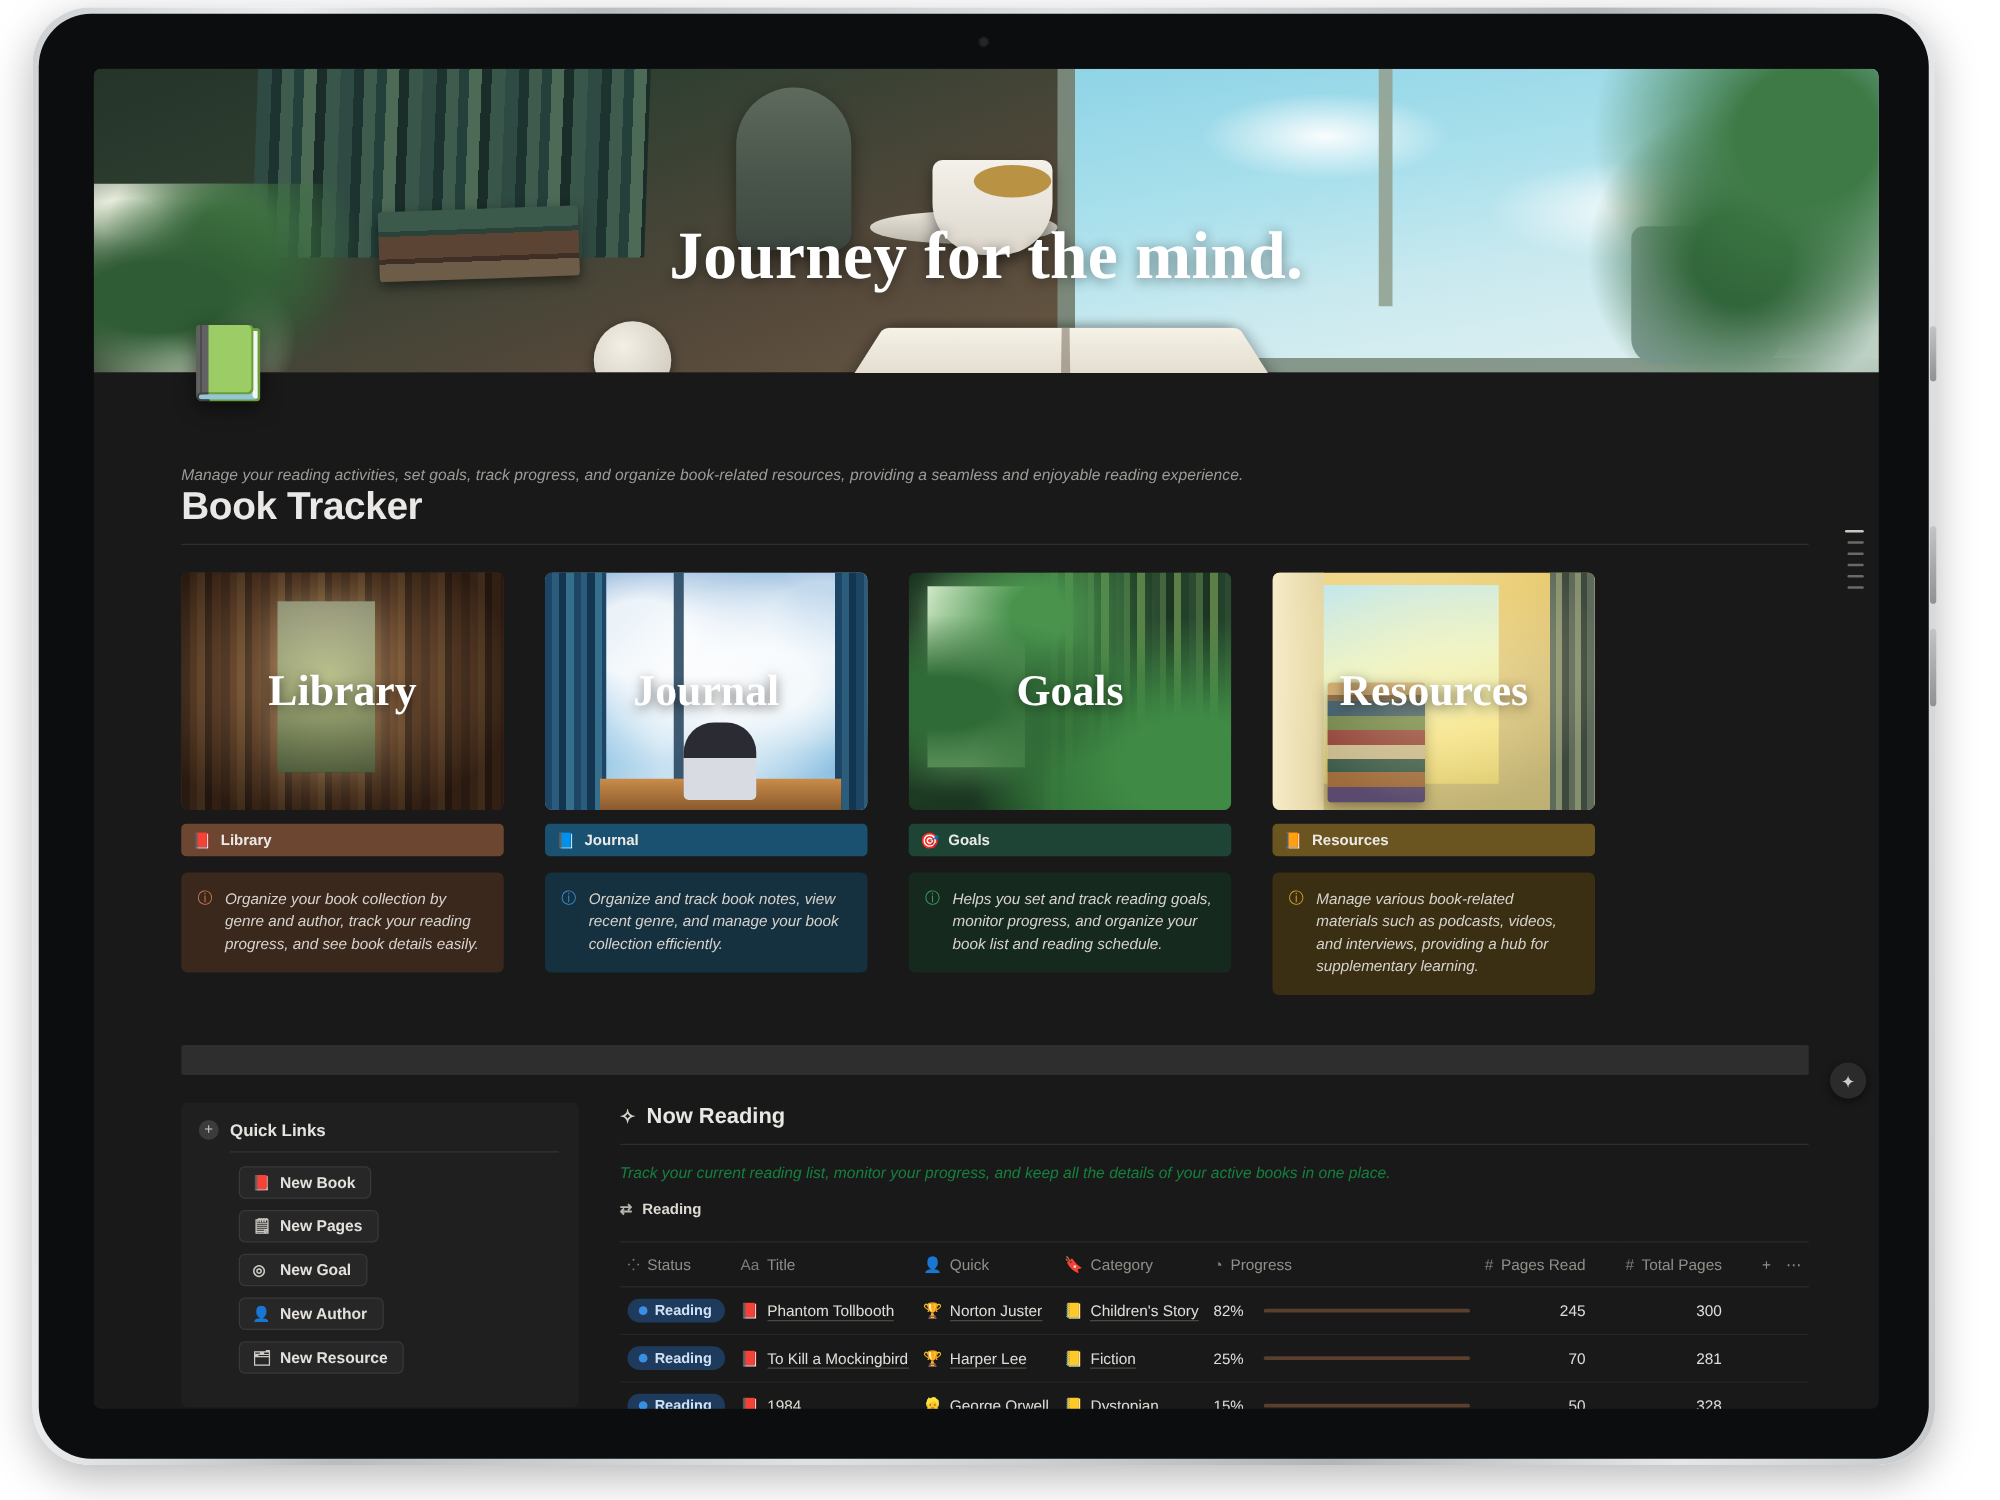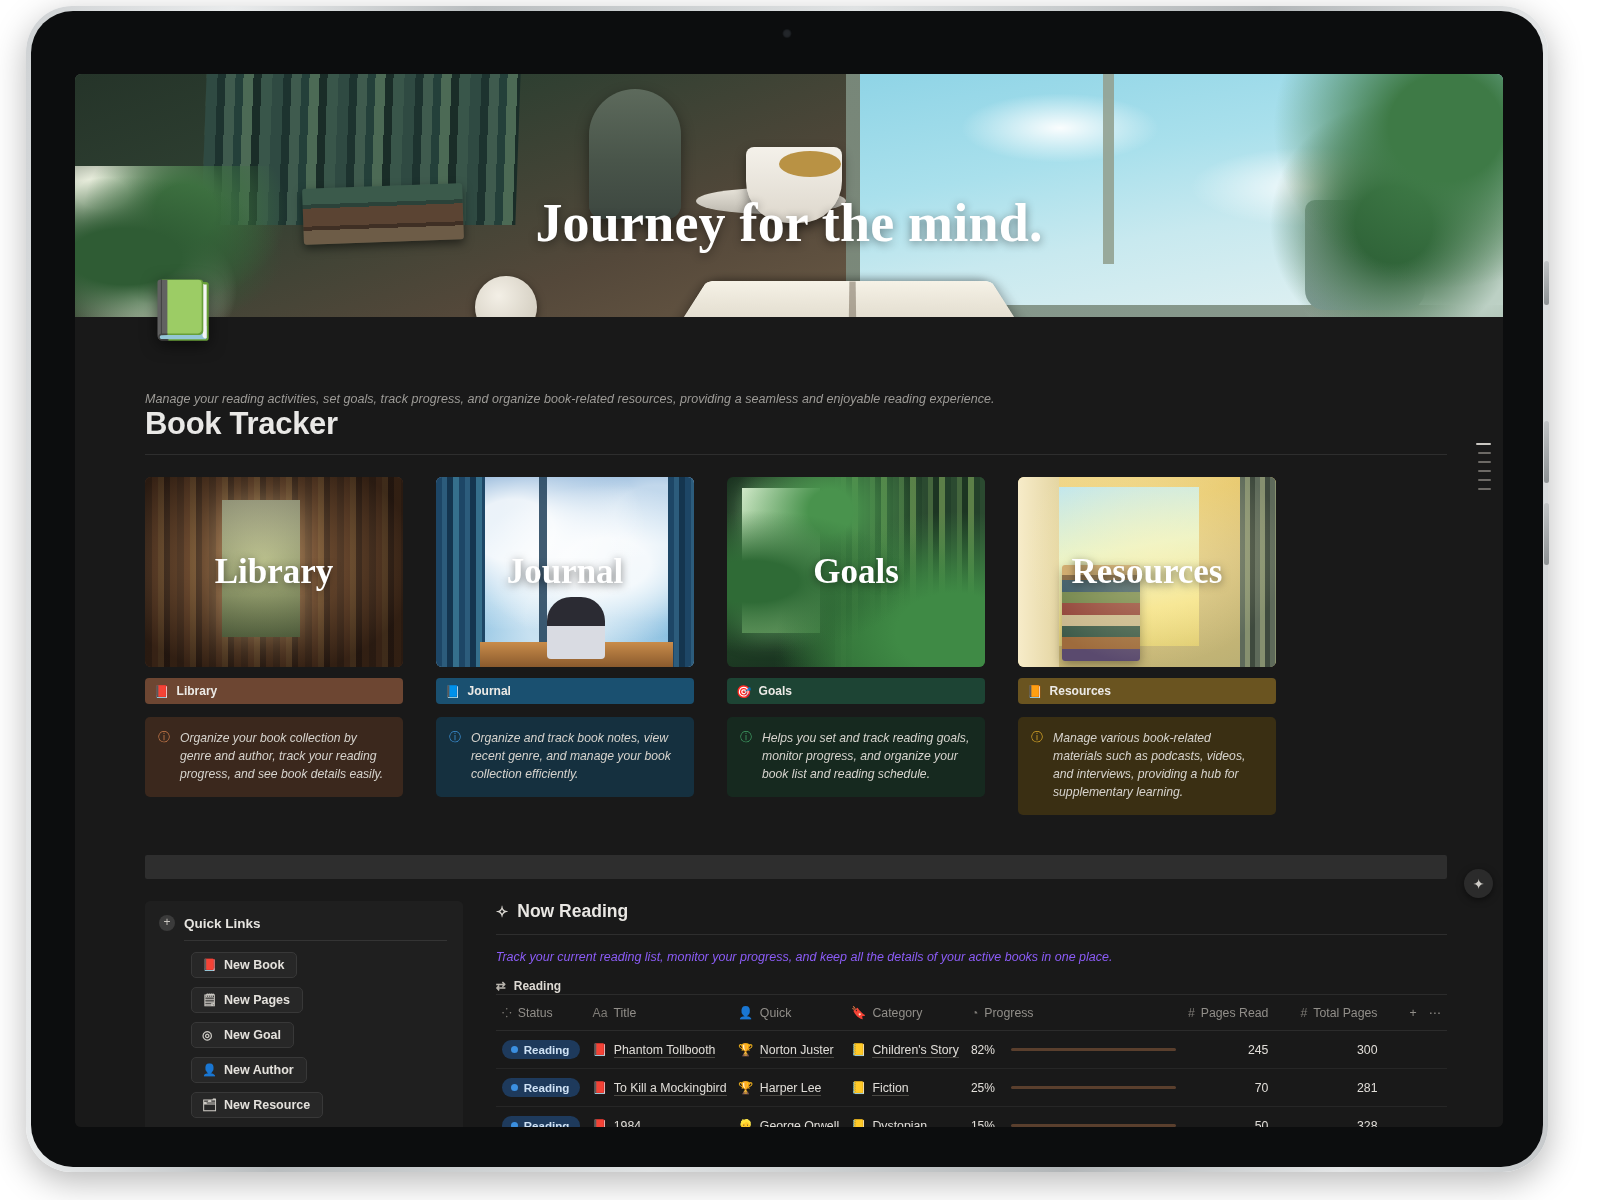--- a/index.html
+++ b/index.html
@@ -17,21 +17,21 @@
     width: 1522px; height: 1166px;
     border-radius: 46px;
     background: linear-gradient(100deg,#cfd2d4 0%,#e9ebec 12%,#b9bdbf 26%,#dfe2e3 48%,#b2b6b8 72%,#e4e6e7 88%,#c6c9cb 100%);
     padding: 5px;
     box-shadow: 0 10px 34px rgba(0,0,0,.28);
   }
   #tablet-bezel {
     width: 100%; height: 100%;
     border-radius: 42px;
     background: #0c0d0e;
-    padding: 63px 40px 40px 44px;
+    padding: 44px 40px 40px 44px;
     position: relative;
   }
   .side-btn {
     position: absolute; right: -6px;
     width: 5px; border-radius: 3px;
     background: linear-gradient(180deg,#c2c5c7,#8e9294);
   }
   #btn-volume-up  { top: 410px; height: 62px; }
   #btn-volume-dn  { top: 492px; height: 62px; }
   #btn-power      { top: 250px; height: 44px; }
@@ -401,31 +401,31 @@
   
   #main-col { flex: 1; }
   .section-head {
     display: flex; align-items: center; gap: 9px;
     font-size: 17.5px; font-weight: 700; color: #e9e7e3;
   }
   .section-head .sparkle { font-size: 15px; color: #d9d6d0; }
   .section-rule { margin-top: 12px; height: 1px; background: #2e2e2e; }
   #now-reading-desc {
     margin-top: 15px;
-    font-size: 12.5px; font-style: italic; color: #8b5cf6;
+    font-size: 12.5px; font-style: italic; color: #15803d;
   }
   #db-toolbar {
     margin-top: 15px;
     display: flex; align-items: center; gap: 8px;
     font-size: 12px; font-weight: 700; color: #ddd9d3;
   }
   #db-toolbar .db-icon { color: #b9b5ae; font-size: 12px; }
 
   table#reading-table {
-    margin-top: 1px;
+    margin-top: 19px;
     width: 100%;
     border-collapse: collapse;
     font-size: 12.3px;
   }
   #reading-table th {
     text-align: left; font-weight: 400; color: #918e89;
     padding: 9px 6px; border-top: 1px solid #2b2b2b; border-bottom: 1px solid #2b2b2b;
     white-space: nowrap;
   }
   #reading-table th .th-glyph { margin-right: 6px; color: #7e7b76; }

